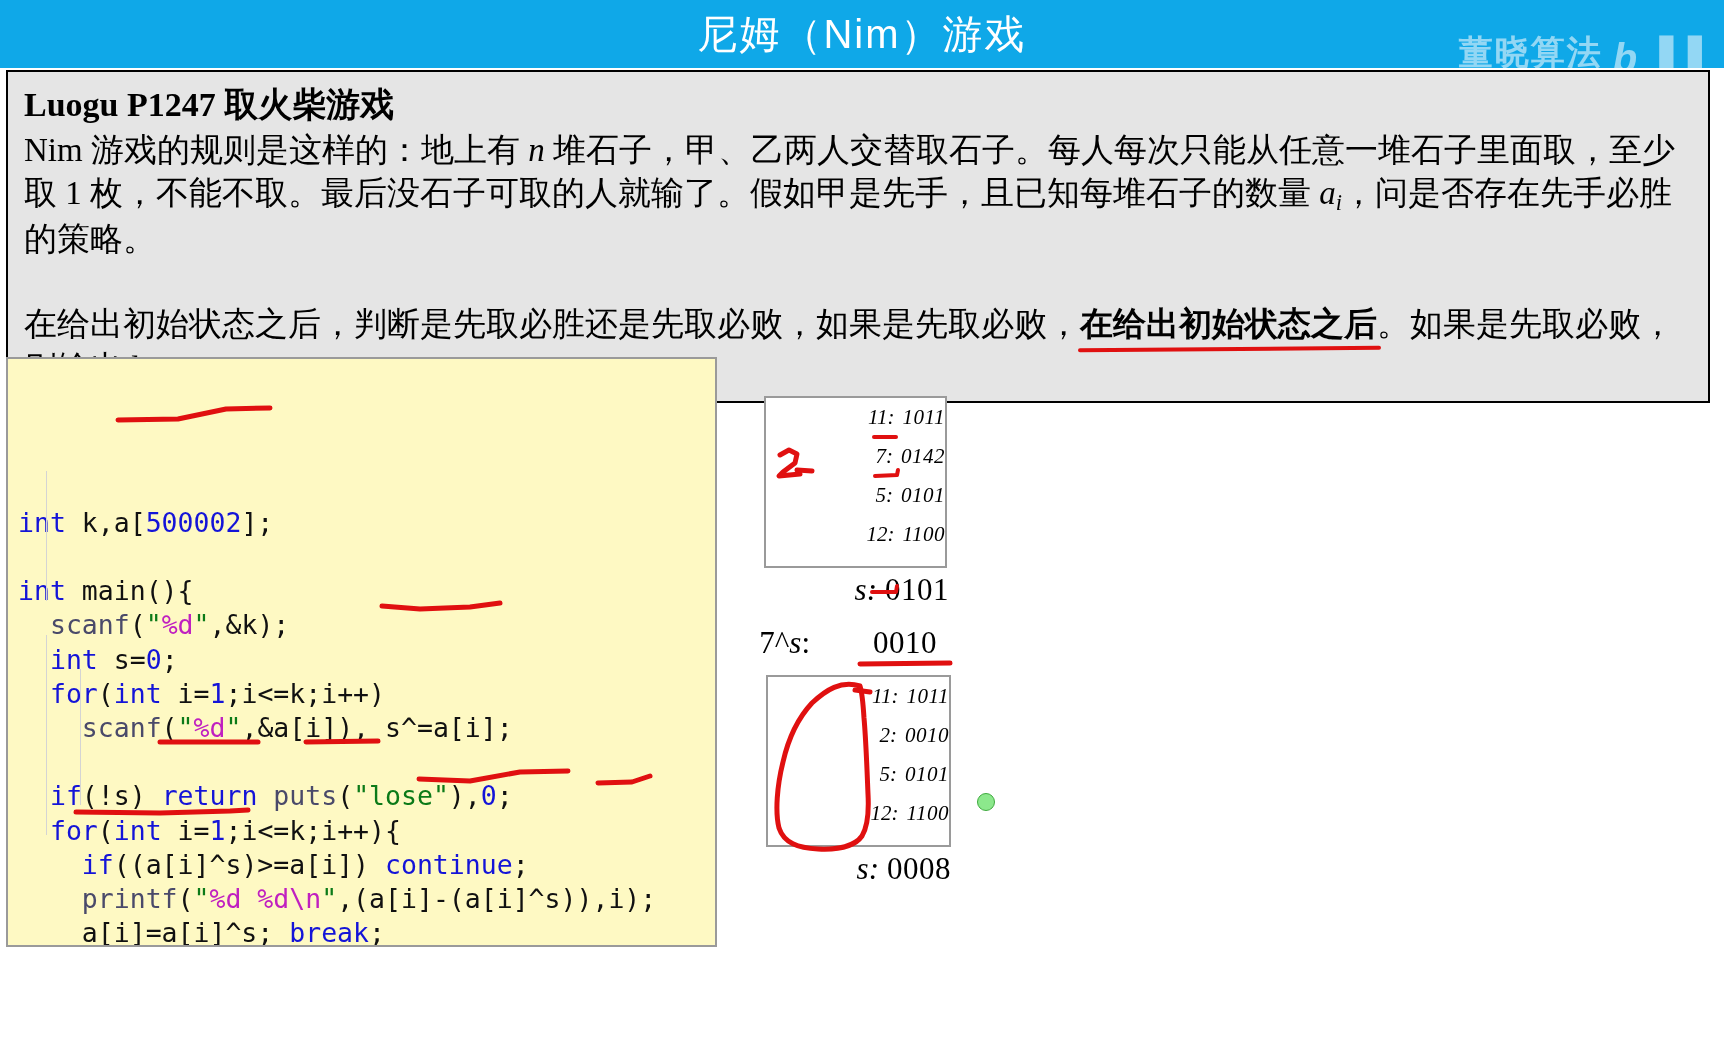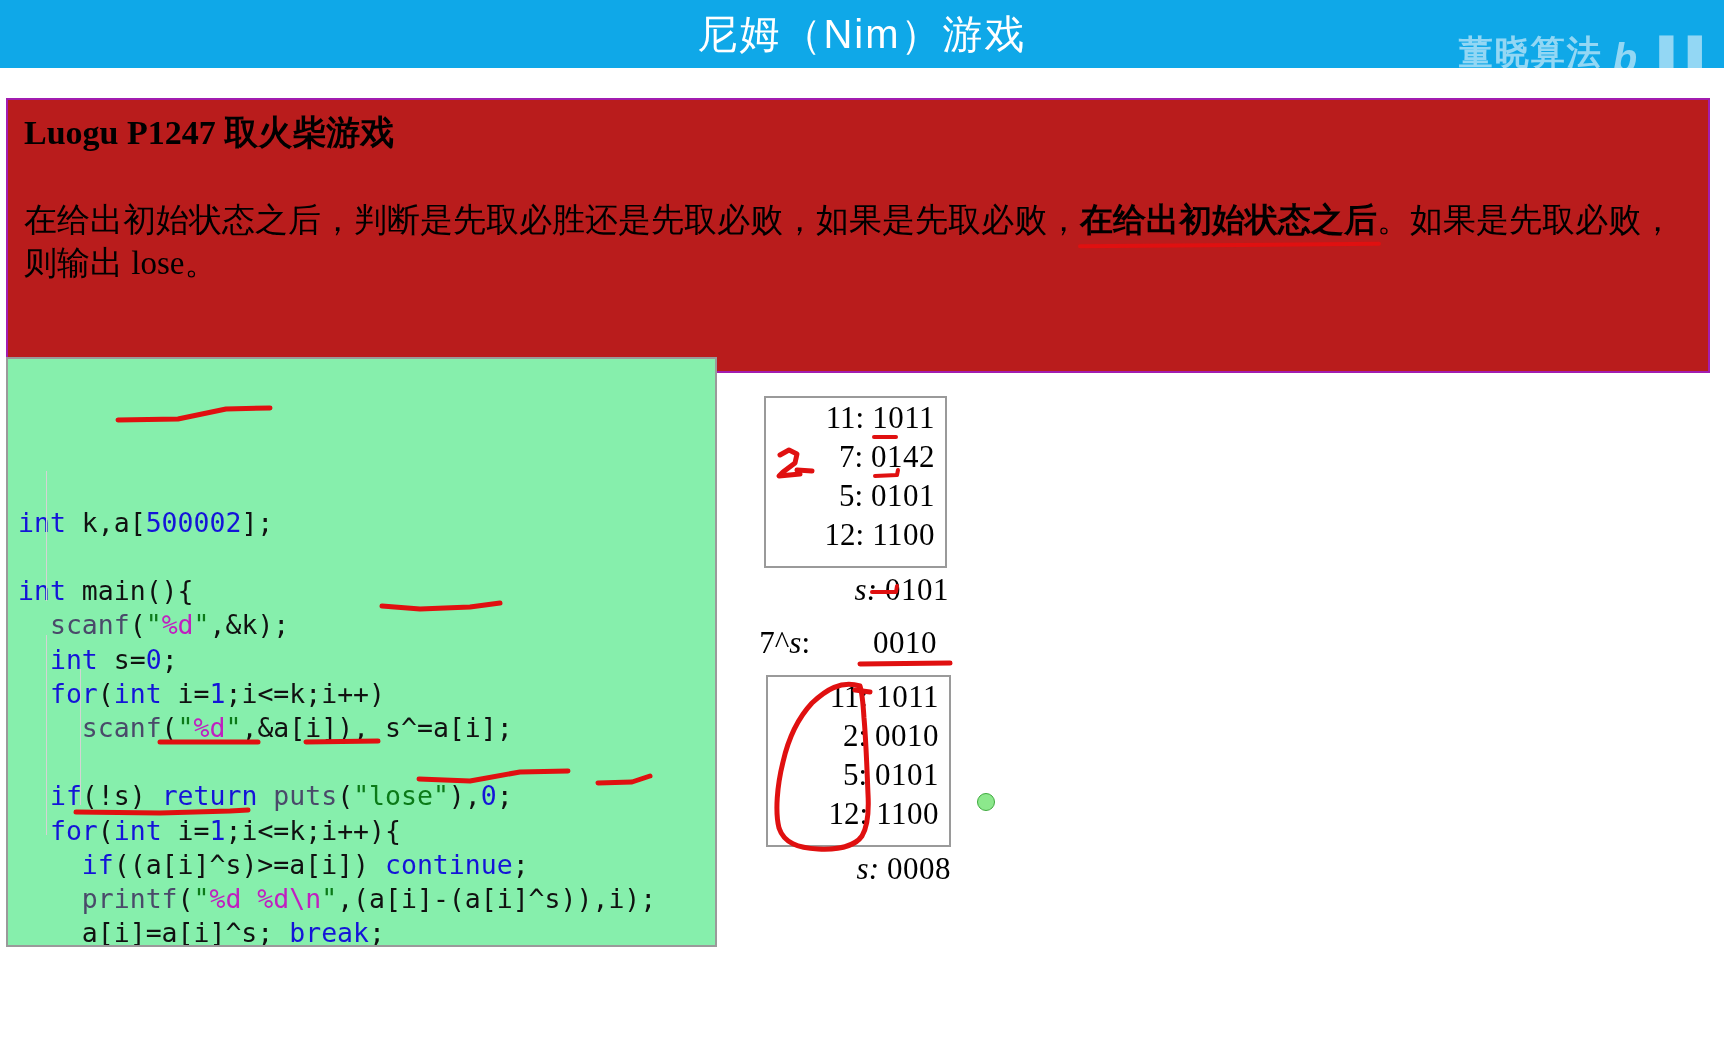--- a/index.html
+++ b/index.html
@@ -57,25 +57,24 @@
     line-height: 0.9;
   }
 
   
   #statement-box {
     position: absolute;
     left: 6px;
     top: 70px;
     width: 1704px;
     min-height: 275px;
-    border: 2px solid #a21caf;
-    background: #b91c1c;
+    border: 2px solid #000000;
+    background: #e5e5e5;
     box-sizing: border-box;
     padding: 12px 16px 10px 16px;
-    margin-top: 28px;
   }
   #statement-title {
     font-size: 34px;
     font-weight: bold;
     margin-bottom: 2px;
     line-height: 1.25;
   }
   .statement-para {
     font-size: 33px;
     line-height: 1.32;
@@ -102,21 +101,21 @@
   }
 
   
   #code-panel {
     position: absolute;
     left: 6px;
     top: 357px;
     width: 711px;
     height: 590px;
     border: 2px solid #9a9a9a;
-    background: #86efac;
+    background: #fef9c3;
     box-sizing: border-box;
     padding: 10px 8px 6px 10px;
     font-family: "DejaVu Sans Mono", "Liberation Mono", monospace;
     font-size: 26.5px;
     line-height: 34.2px;
     white-space: pre;
     color: #111111;
     overflow: hidden;
   }
   #code-panel .kw   { color: #1414d8; }
@@ -157,24 +156,24 @@
     width: 185px;
     height: 172px;
     border: 2px solid #9a9a9a;
     box-sizing: border-box;
     background: #ffffff;
   }
   .bin-row {
     display: flex;
     align-items: baseline;
     justify-content: flex-end;
-    font-size: 31px;
+    font-size: 21px;
     height: 39px;
     line-height: 39px;
-    padding-right: 10px;
+    font-style: italic;
   }
   .bin-label {
     text-align: right;
     width: 58px;
     padding-right: 8px;
   }
   .bin-bits {
     letter-spacing: 0.5px;
   }
   .standalone-row {
@@ -208,20 +207,21 @@
   <div id="watermark">
     <span id="watermark-text">董晓算法</span>
     <span id="watermark-logo">b ▌▌</span>
   </div>
   <div id="title-text">尼姆（Nim）游戏</div>
 </div>
 
 <div id="statement-box">
   <div id="statement-title">Luogu P1247 取火柴游戏</div>
 
+  <div class="statement-para"><span>Nim 游戏的规则是这样的：地上有 </span><span class="mvar">n</span><span> 堆石子，甲、乙两人交替取石子。每人每次只能从任意一堆石子里面取，至少取 1 枚，不能不取。最后没石子可取的人就输了。假如甲是先手，且已知每堆石子的数量 </span><span class="mvar">a</span><span class="sub">i</span><span>，问是否存在先手必胜的策略。</span></div>
 
   <div class="gap-para"></div>
 
   <div class="statement-para"><span>在给出初始状态之后，判断是先取必胜还是先取必败，如果是先取必败，</span><span class="emph-underline">在给出初始状态之后</span><span>。如果是先取必败，则输出 lose。</span></div>
 </div>
 
 <div id="code-panel">
 <div class="indent-guide" style="left:38px; top:112px; height:130px;"></div>
 <div class="indent-guide" style="left:38px; top:276px; height:200px;"></div>
 <div class="indent-guide" style="left:72px; top:310px; height:136px;"></div>

